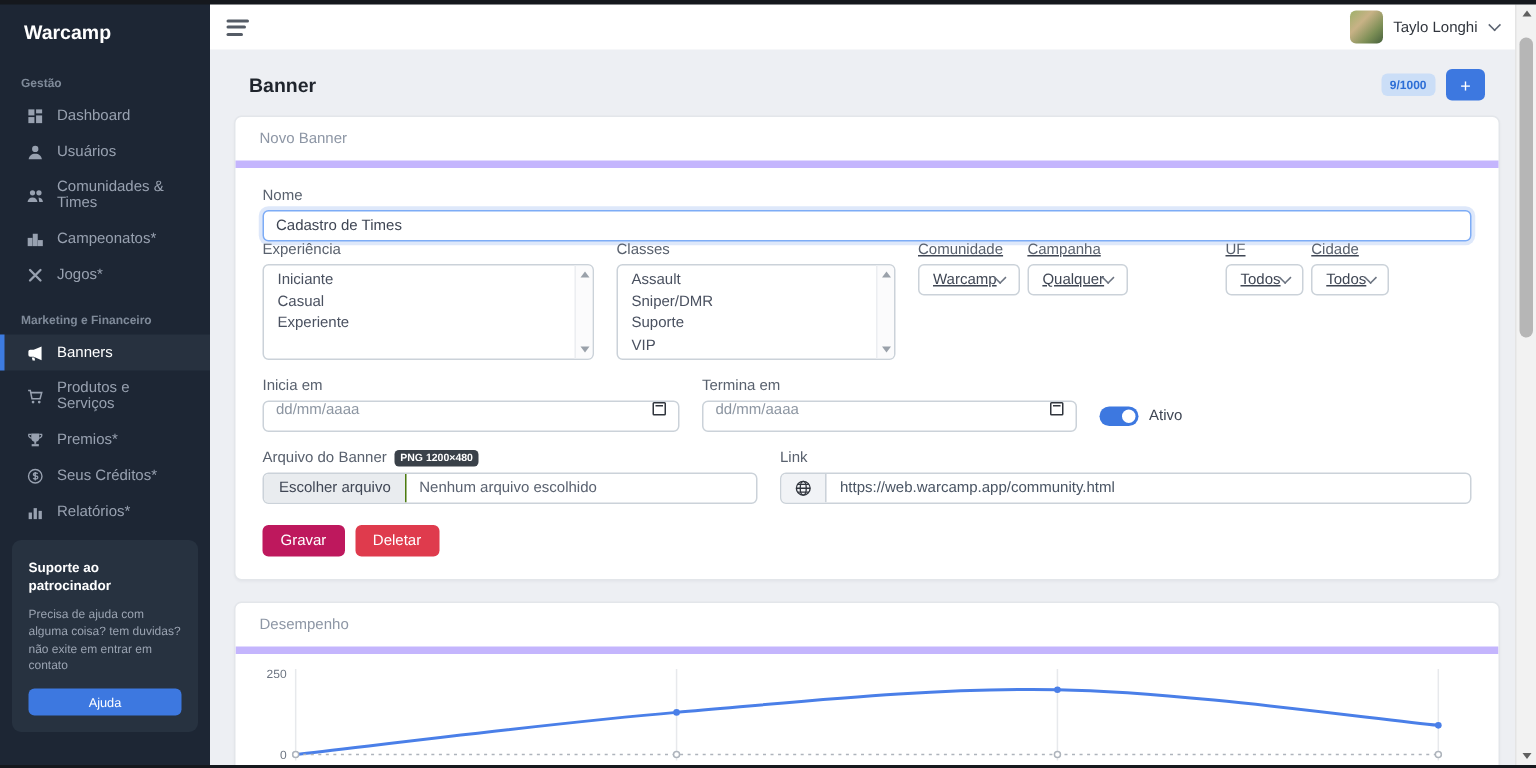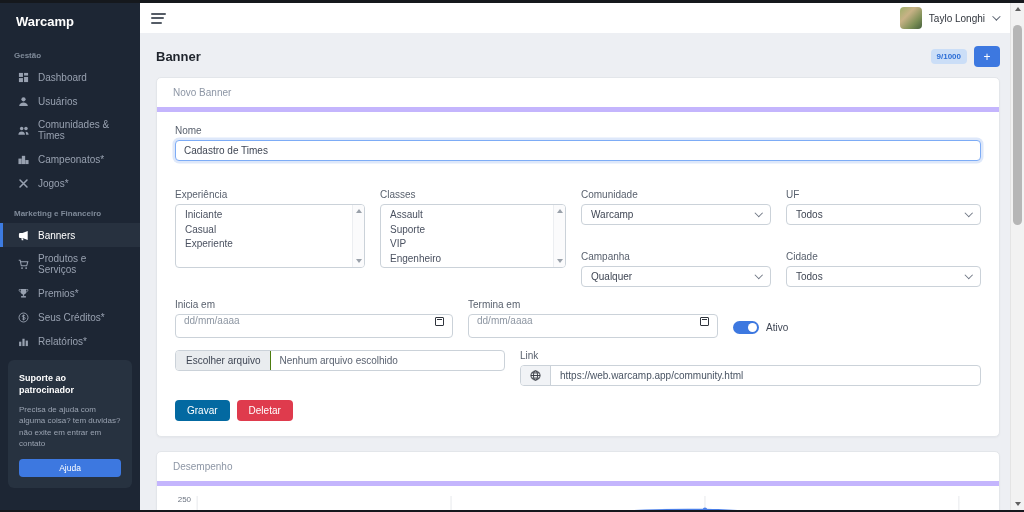--- a/index.html
+++ b/index.html
@@ -32,54 +32,54 @@
   .hamburger span { display:block; height:2px; background:#555c66; border-radius:1px; }
   .hamburger span:nth-child(2){ width:86%; }
   .hamburger span:nth-child(3){ width:72%; }
   .user-menu { display:flex; align-items:center; gap:7px; cursor:pointer; }
   .avatar { width:22px; height:22px; border-radius:4px; background:linear-gradient(135deg,#9db06a 0%,#c8b286 35%,#7d8f56 70%,#46603c 100%); }
   .user-name { font-size:10px; color:#30353d; }
   .chev { width:6px; height:6px; border-right:1.4px solid #5a6270; border-bottom:1.4px solid #5a6270; transform:rotate(45deg) translateY(-2px); }
 
   
   .main { position:absolute; left:140px; top:33px; right:14px; bottom:0; padding:0 10px 0 16px; overflow:hidden; }
-  .page-header { display:flex; align-items:center; justify-content:space-between; margin:13px 0 10px; }
+  .page-header { display:flex; align-items:center; justify-content:space-between; margin:13px 10px 10px; }
   .page-title { font-size:13px; font-weight:bold; color:#1f242c; }
   .page-actions { display:flex; align-items:center; gap:7px; }
   .counter-badge { background:#cbdef7; color:#2d6ed6; font-size:8px; font-weight:bold; padding:3px 6px; border-radius:4px; }
   .btn-plus { width:26px; height:21px; background:#3d78e0; color:#fff; border:none; border-radius:4px; font-size:12px; line-height:1; cursor:pointer; font-family:inherit; }
 
   .card { background:#fff; border:1px solid #e3e6ea; border-radius:5px; box-shadow:0 1px 2px rgba(20,30,50,.04); }
   .card-header { padding:9px 16px; border-bottom:5px solid #c4b5fd; color:#8d96a5; font-size:10px; }
   .card-body { padding:13px 18px 15px; }
 
   .field-label { display:block; font-size:10px; color:#59616e; margin-bottom:4px; }
   .ctl { height:21px; border:1px solid #cbd2d9; border-radius:4px; background:#fff; font-size:10px; color:#3f4654; font-family:inherit; }
   input.ctl { padding:0 8px; width:100%; outline:none; }
   input.ctl::placeholder { color:#8d96a2; }
   .input-focus { border-color:#7dacf6; box-shadow:0 0 0 2.5px rgba(70,130,230,.18); }
 
   .grid-row { display:flex; gap:15px; margin-bottom:12px; }
-  .fw { margin-bottom:28px; }
+  .fw { margin-bottom:0; }
 
   
   .listbox { position:relative; height:64px; border:1px solid #cbd2d9; border-radius:4px; overflow:hidden; padding:3px 14px 3px 0; }
   .listbox-opt { font-size:10px; color:#4a5160; padding:1px 0 1px 9px; cursor:default; line-height:1.25; }
   .lb-scroll { position:absolute; right:0; top:0; bottom:0; width:12px; background:#fbfbfc; border-left:1px solid #eceef1; }
   .lb-up, .lb-dn { position:absolute; left:3px; width:0; height:0; border-left:3px solid transparent; border-right:3px solid transparent; }
   .lb-up { top:4px; border-bottom:4px solid #9aa1aa; }
   .lb-dn { bottom:4px; border-top:4px solid #9aa1aa; }
 
   
   .select { display:flex; align-items:center; justify-content:space-between; padding:0 9px; cursor:pointer; }
   .select .sel-chev { width:5.5px; height:5.5px; border-right:1.4px solid #6b7380; border-bottom:1.4px solid #6b7380; transform:rotate(45deg); margin-top:-3px; }
-  .stack { display:flex; flex-direction:column; gap:26px; }
-
-  
-  .date-ctl { display:flex; align-items:flex-end; justify-content:space-between; padding:11px 8px; }
+  .stack { display:flex; flex-direction:row; gap:5px;text-decoration:underline; }
+
+  
+  .date-ctl { display:flex; align-items:flex-start; justify-content:space-between; padding:0 8px; }
   .date-ph { color:#8d96a2; font-size:10px; }
   .cal-icon { width:9px; height:9px; border:1.2px solid #30353d; border-radius:1px; position:relative; }
   .cal-icon::before { content:""; position:absolute; left:1px; right:1px; top:1.2px; height:1.2px; background:#30353d; }
 
   
   .toggle-wrap { display:flex; align-items:center; gap:7px; align-self:flex-end; padding-bottom:4px; }
   .toggle { position:relative; width:26px; height:13px; background:#3d78e0; border-radius:7px; cursor:pointer; }
   .toggle::after { content:""; position:absolute; right:2px; top:2px; width:9px; height:9px; background:#fff; border-radius:50%; }
   .toggle-label { font-size:10px; color:#3f4654; }
 
@@ -89,21 +89,21 @@
   .badge-dark { background:#3a4149; color:#fff; font-size:7px; font-weight:bold; padding:2px 4px; border-radius:3px; }
   .file-ctl { display:flex; align-items:stretch; overflow:hidden; padding:0; }
   .file-btn { background:#e9ecef; border:none; border-right:1px solid #4d7c0f; font-size:10px; color:#3f4654; padding:0 10px; font-family:inherit; cursor:pointer; }
   .file-status { display:flex; align-items:center; padding:0 8px; font-size:10px; color:#5a6270; }
   .link-ctl { display:flex; align-items:stretch; overflow:hidden; padding:0; }
   .link-prefix { width:30px; background:#f1f3f6; border-right:1px solid #cbd2d9; display:flex; align-items:center; justify-content:center; }
   .link-ctl input { border:none; outline:none; flex:1; font-size:10px; color:#495463; padding:0 9px; font-family:inherit; background:transparent; }
 
   .btn-row { display:flex; gap:7px; margin-top:14px; }
   .btn { height:21px; padding:0 12px; border:none; border-radius:4px; font-size:10px; font-family:inherit; color:#fff; cursor:pointer; }
-  .btn-primary { background:#0369a1; }
+  .btn-primary { background:#be185d; }
   .btn-danger { background:#df3b4d; }
 
   
   .perf-card { margin-top:14px; height:260px; overflow:hidden; }
   .chart-wrap { padding:5px 16px 0; }
   .chart-svg { display:block; width:100%; height:72px; }
 
   
   .vscroll { position:absolute; right:0; top:3px; bottom:2px; width:14px; background:#f2f2f2; border-left:1px solid #e4e4e4; z-index:30; }
   .vs-thumb { position:absolute; left:2px; right:2px; top:22px; height:200px; background:#b6b6b6; border-radius:6px; }
@@ -252,36 +252,37 @@
   <section class="card">
     <div class="card-header">Novo Banner</div>
     <div class="card-body">
 
       <div class="fw">
         <label class="field-label">Nome</label>
         <input class="ctl input-focus" value="Cadastro de Times" style="">
       </div>
 
       <div class="grid-row">
-        <div style="width:190px">
+        <div style="width:221px">
           <label class="field-label">Experiência</label>
           <div class="listbox">
             <div class="listbox-opt">Iniciante</div>
               <div class="listbox-opt">Casual</div>
               <div class="listbox-opt">Experiente</div>
               <div class="lb-scroll">
                 <i class="lb-up"></i>
                 <i class="lb-dn"></i>
               </div>
           </div>
         </div>
         <div style="width:186px">
           <label class="field-label">Classes</label>
           <div class="listbox">
             <div class="listbox-opt">Assault</div>
+              <div class="listbox-opt">Sniper/DMR</div>
               <div class="listbox-opt">Suporte</div>
               <div class="listbox-opt">VIP</div>
               <div class="listbox-opt">Engenheiro</div>
               <div class="lb-scroll">
                 <i class="lb-up"></i>
                 <i class="lb-dn"></i>
               </div>
           </div>
         </div>
         <div class="stack" style="width:190px">
@@ -334,20 +335,24 @@
           </div>
         </div>
         <div class="toggle-wrap">
           <span class="toggle"></span>
           <span class="toggle-label">Ativo</span>
         </div>
       </div>
 
       <div class="grid-row" style="margin-bottom:0">
         <div style="width:330px">
+          <div class="label-row">
+            <label class="field-label">Arquivo do Banner</label>
+            <span class="badge-dark">PNG 1200×480</span>
+          </div>
           <div class="ctl file-ctl">
             <button class="file-btn">Escolher arquivo</button>
             <span class="file-status">Nenhum arquivo escolhido</span>
           </div>
         </div>
         <div style="flex:1">
           <label class="field-label">Link</label>
           <div class="ctl link-ctl">
             <span class="link-prefix">
               <svg width="11" height="11" viewBox="0 0 12 12" fill="none" stroke="#30353d" stroke-width="1">

